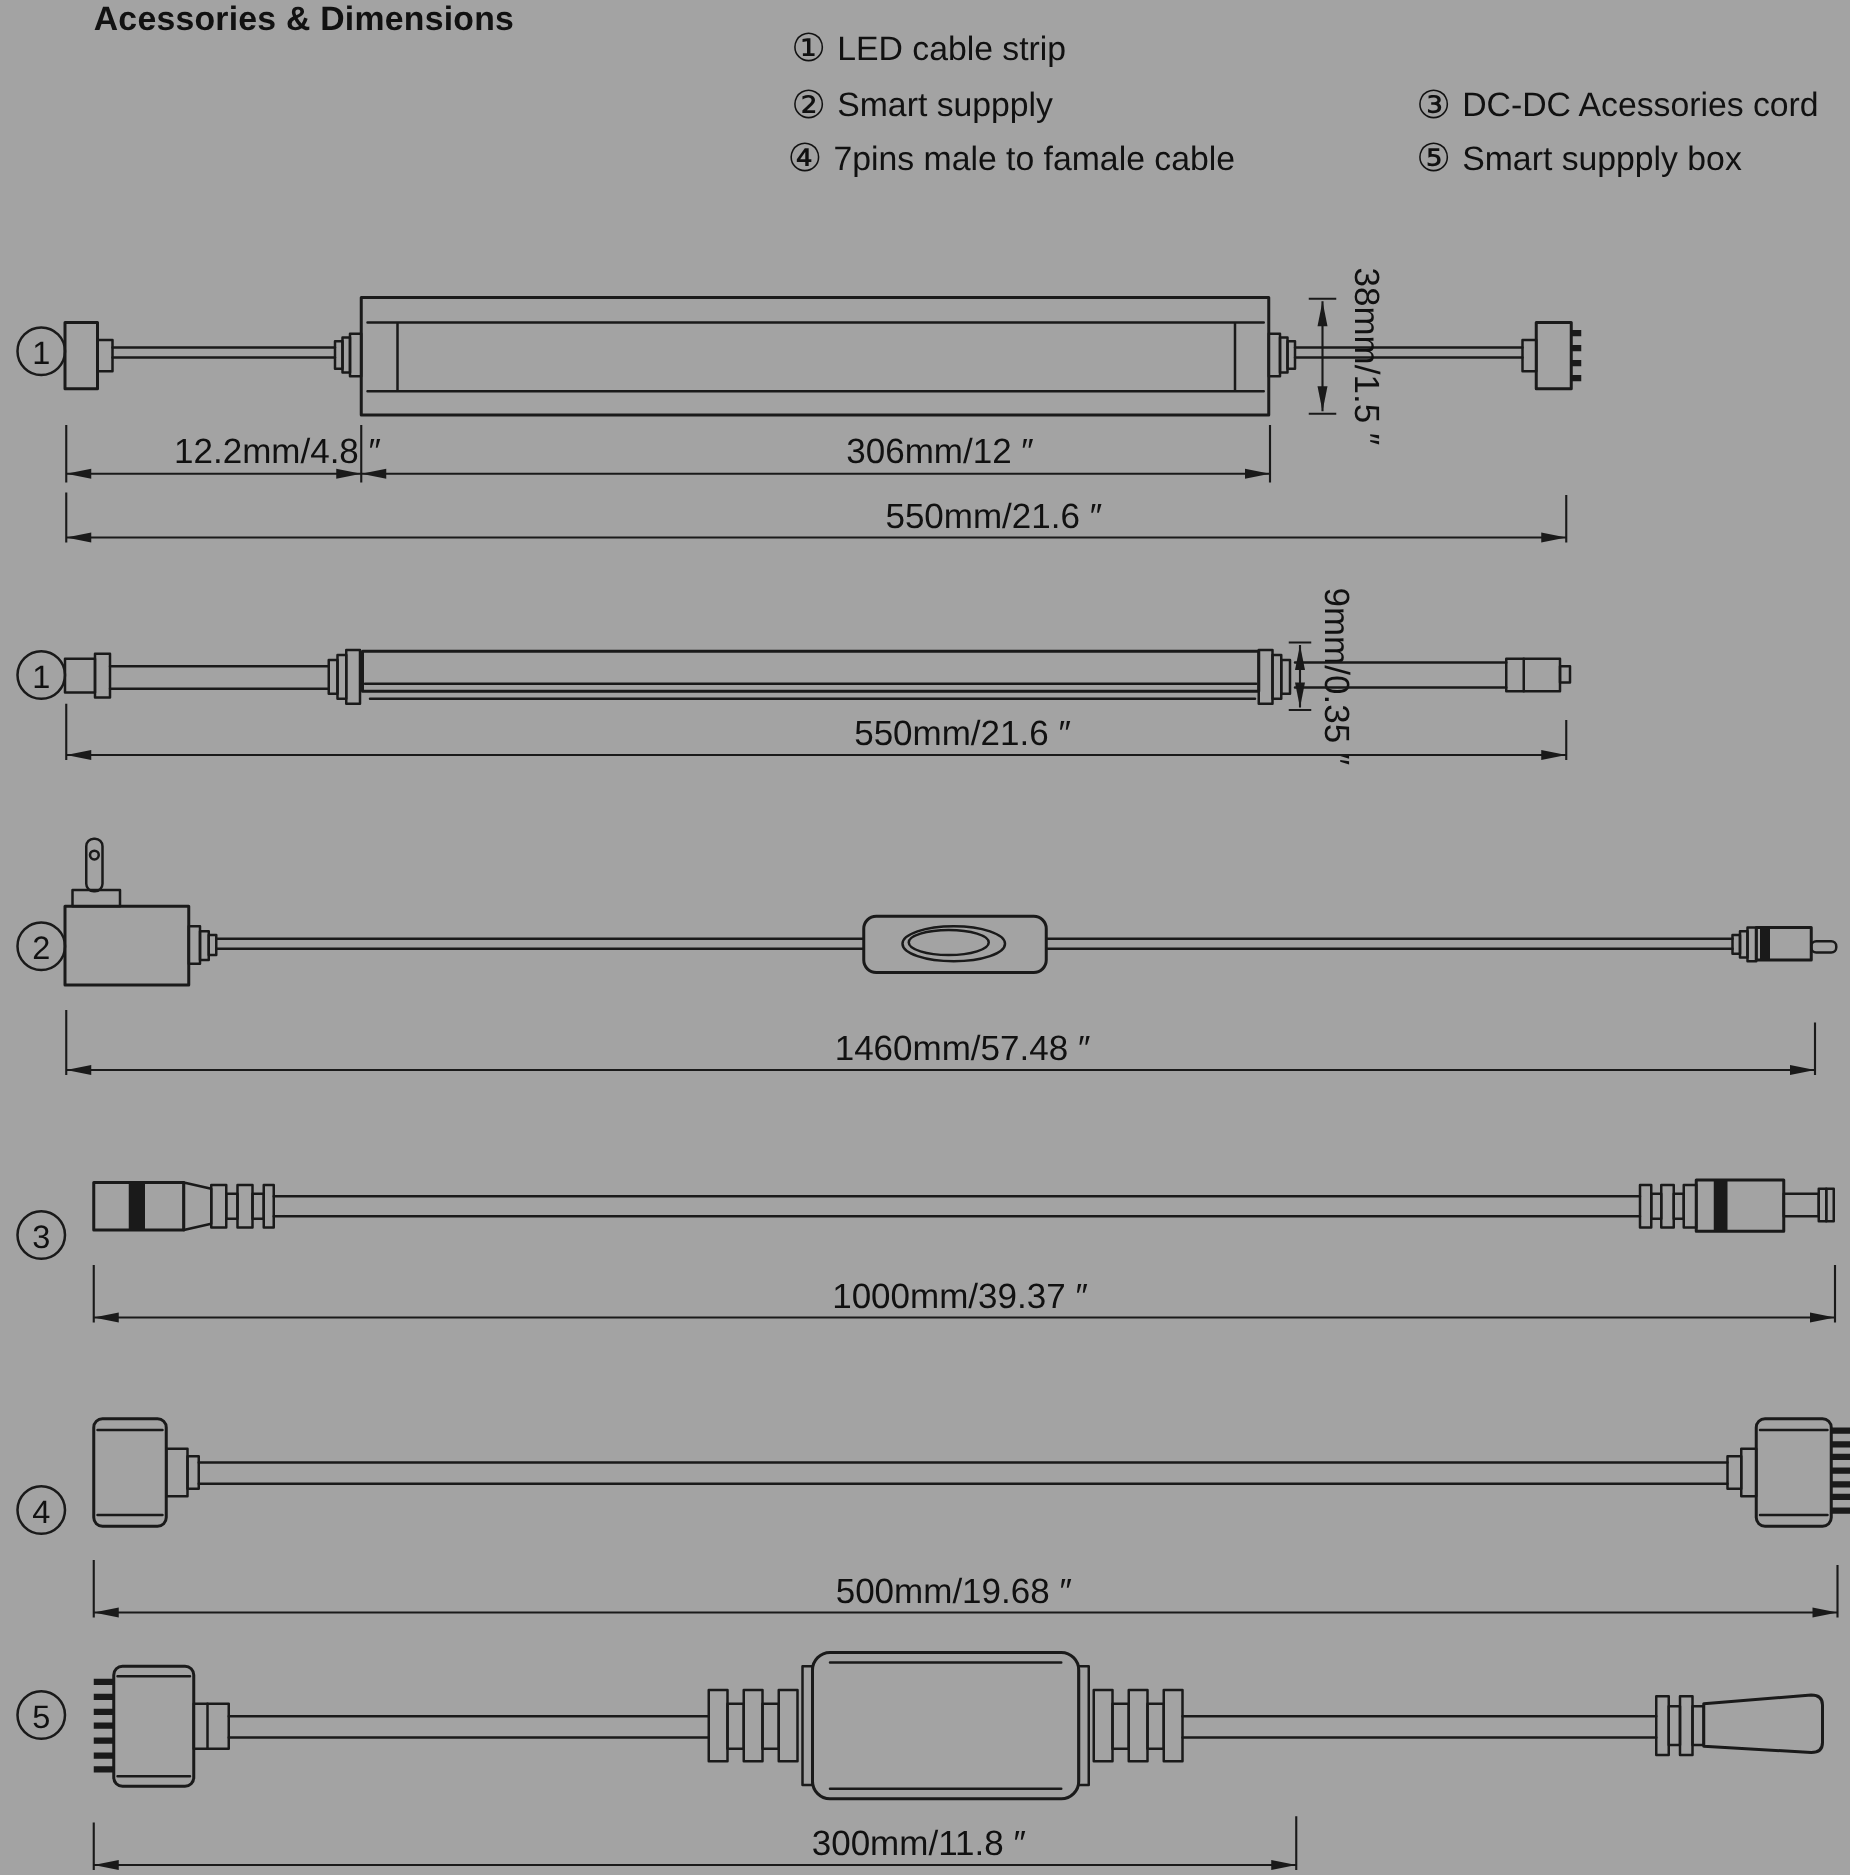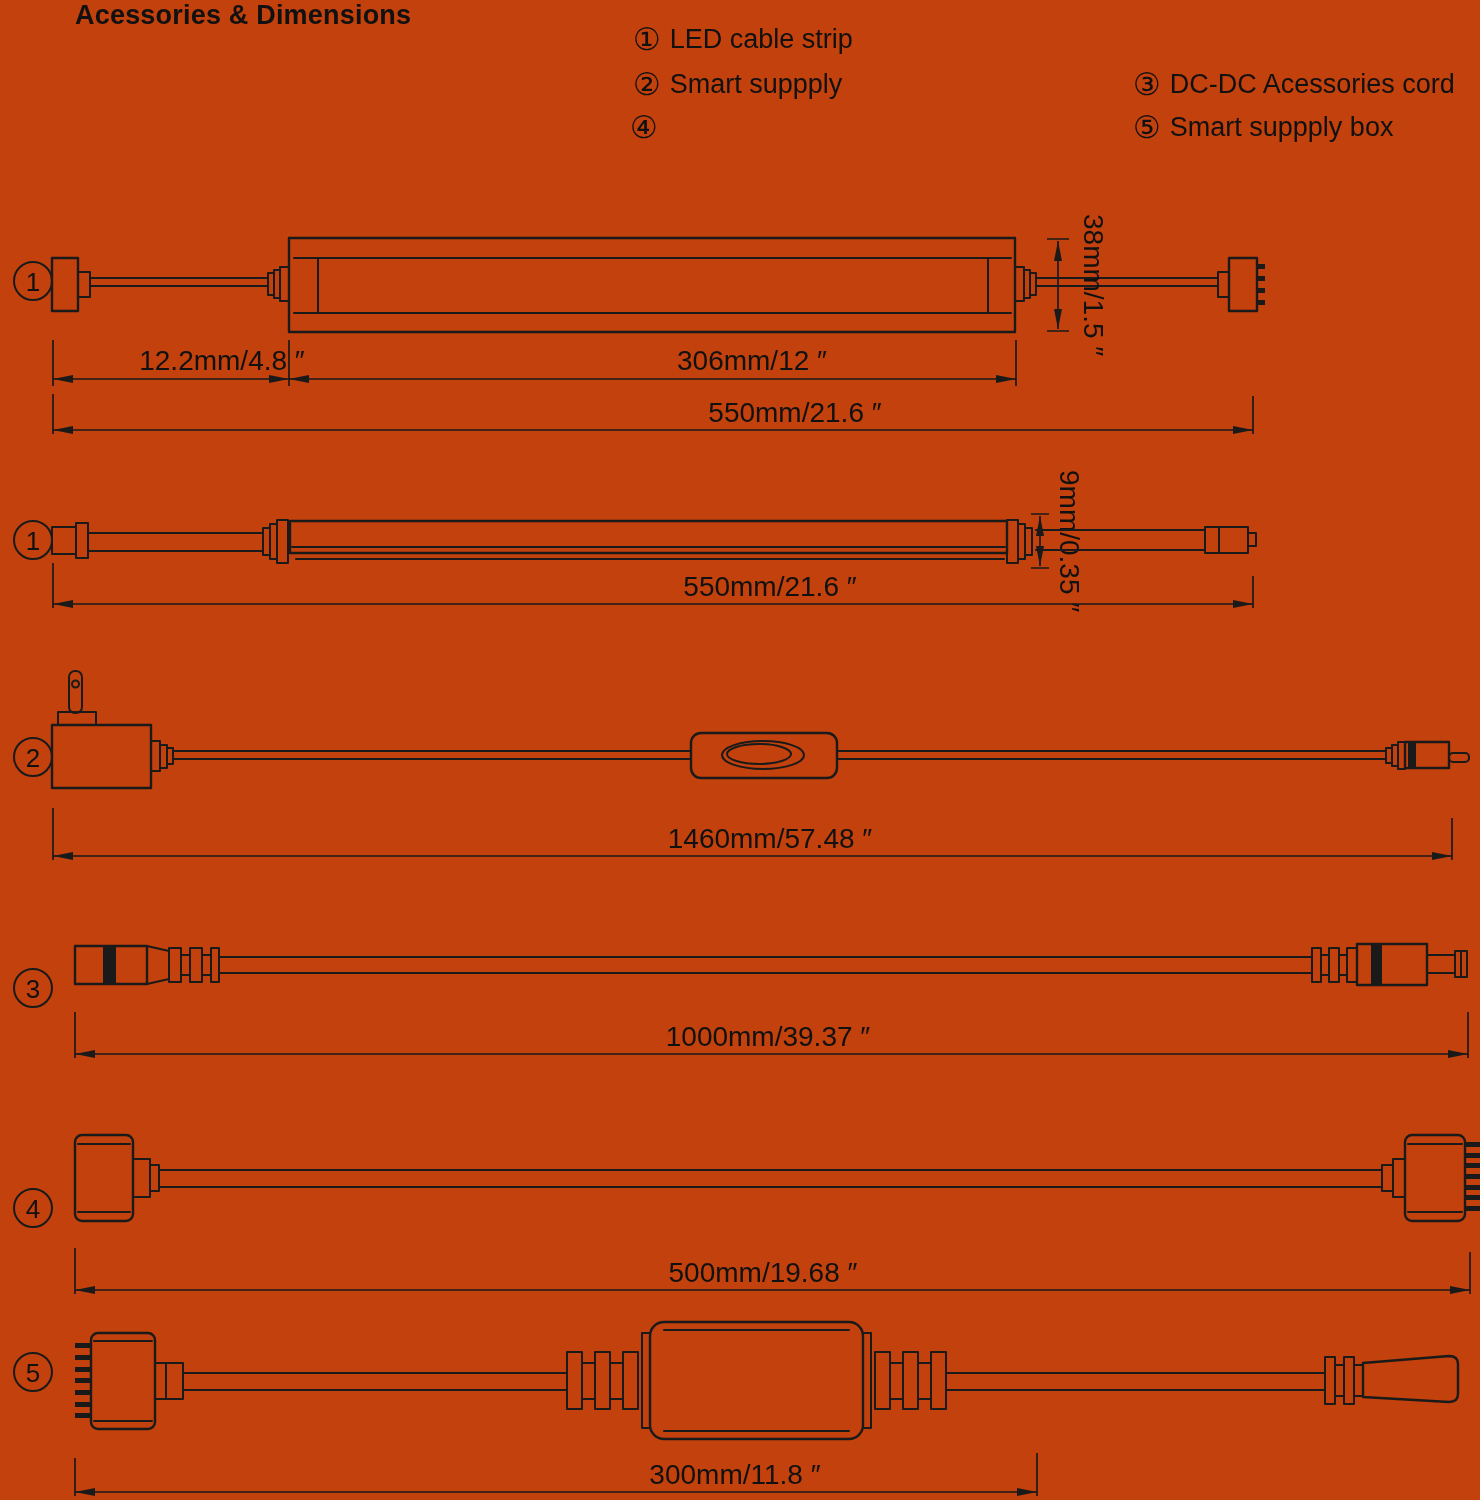--- a/index.html
+++ b/index.html
@@ -1,17 +1,17 @@
 <!DOCTYPE html>
 <html><head>
 <meta charset="utf-8">
 <style>
   html,body{margin:0;padding:0;background:#ffffff;}
   body{width:1480px;height:1500px;position:relative;font-family:"Liberation Sans","DejaVu Sans",sans-serif;color:#111;}
-  .canvas{position:absolute;left:0;top:0;width:1480px;height:1500px;background:#c2410c;overflow:hidden;}
+  .canvas{position:absolute;left:0;top:0;width:1480px;height:1500px;background:#a3a3a3;overflow:hidden;}
   .title{position:absolute;left:75px;top:0;margin:0;font-size:27px;font-weight:700;letter-spacing:.2px;color:#111;}
   .legend-item{position:absolute;display:flex;align-items:center;gap:9px;font-size:27px;white-space:nowrap;color:#111;}
   .lnum{font-size:31px;line-height:1;font-family:"DejaVu Sans","Liberation Sans",sans-serif;}
   svg{position:absolute;left:0;top:0;}
   .o{fill:none;stroke:#1a1a1a;stroke-width:2.4;stroke-linejoin:round;stroke-linecap:round;}
   .thin{stroke-width:2;}
   .dim{fill:none;stroke:#1a1a1a;stroke-width:1.7;}
   .fb{fill:#1a1a1a;stroke:none;}
   .dtxt{font-size:28px;fill:#111;}
   .mnum{font-size:26px;fill:#111;}
@@ -27,20 +27,21 @@
     <div class="legend-item" style="left:633px;top:24px">
       <span class="lnum">①</span>
       <span>LED cable strip</span>
     </div>
     <div class="legend-item" style="left:633px;top:69px">
       <span class="lnum">②</span>
       <span>Smart suppply</span>
     </div>
     <div class="legend-item" style="left:630px;top:112px">
       <span class="lnum">④</span>
+      <span>7pins male to famale cable</span>
     </div>
     <div class="legend-item" style="left:1133px;top:69px">
       <span class="lnum">③</span>
       <span>DC-DC Acessories cord</span>
     </div>
     <div class="legend-item" style="left:1133px;top:112px">
       <span class="lnum">⑤</span>
       <span>Smart suppply box</span>
     </div>
   </div>

